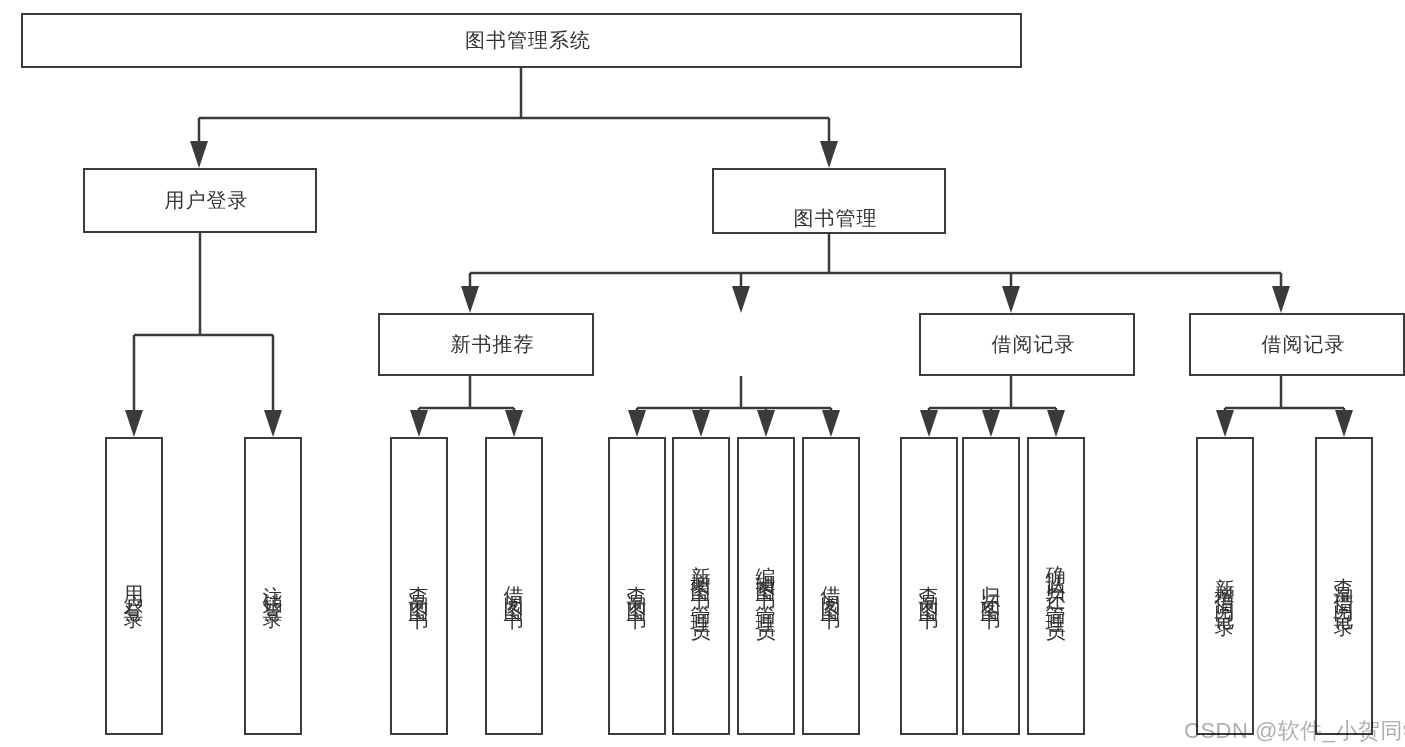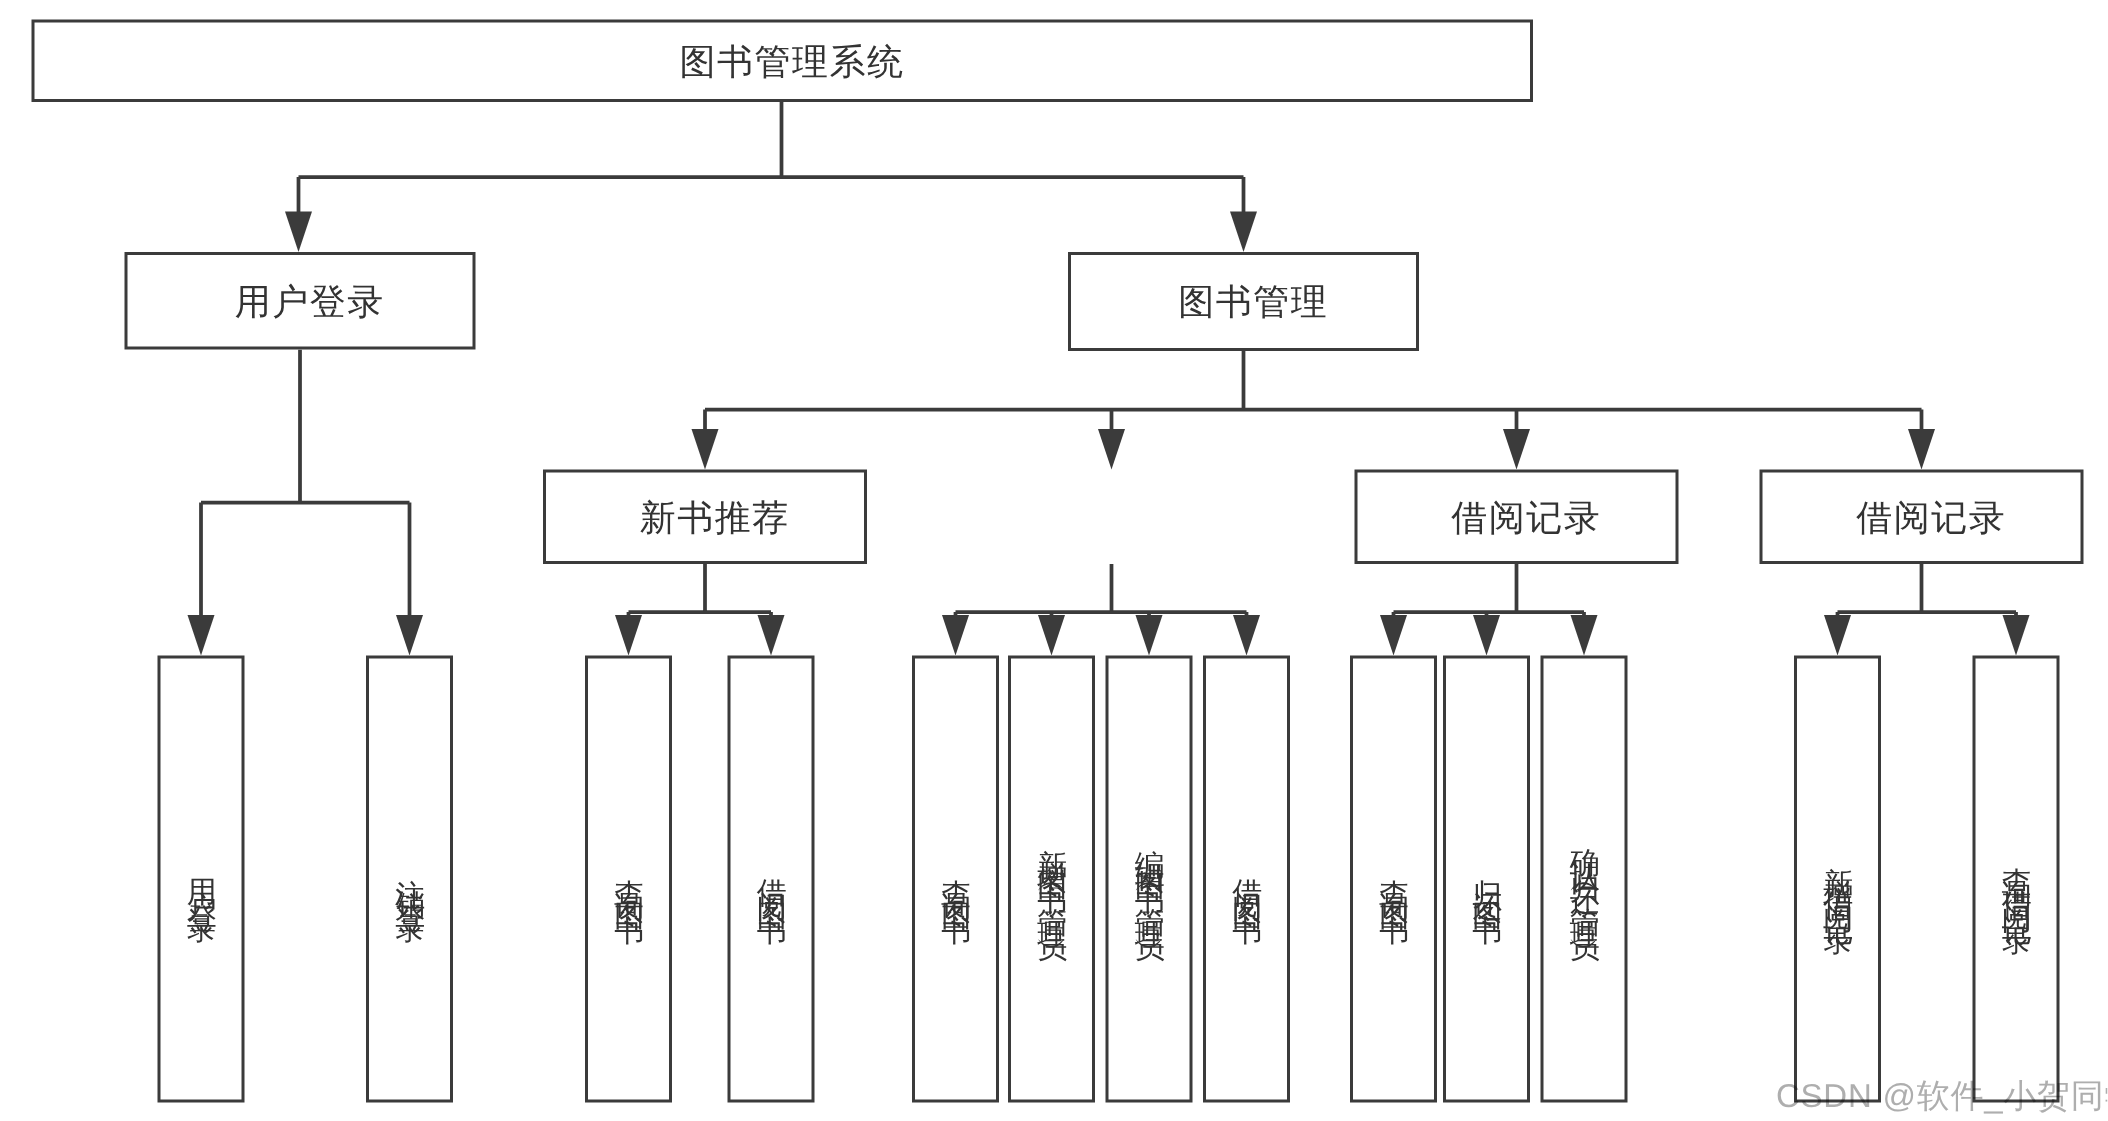--- a/index.html
+++ b/index.html
@@ -25,39 +25,39 @@
     position: absolute;
     border: 2.5px solid #3b3b3b;
     background: #ffffff;
     display: flex;
     align-items: center;
     justify-content: center;
     color: #333333;
     z-index: 2;
   }
 
-  .h-box { font-size: 24px; letter-spacing: 1px; padding-left: 13px; }
+  .h-box { font-size: 20px; letter-spacing: 1px; padding-left: 13px; }
 
   .v-box {
     writing-mode: vertical-rl;
     text-orientation: mixed;
     font-size: 20px;
     letter-spacing: 8px;
     line-height: 1;
   }
 
   
   #n-root  { left: 21px;  top: 13px;  width: 1001px; height: 55px; }
 
   
   #n-login { left: 83px;  top: 168px; width: 234px; height: 65px; }
-  #n-mgmt  { left: 712px; top: 168px; width: 234px; height: 66px; }
-
-  
-  .lvl3 { top: 313px; width: 216px; height: 63px; }
+  #n-mgmt  { left: 712px; top: 168px; width: 234px; height: 66px; align-items: flex-end; }
+
+  
+  .lvl3 { top: 313px; width: 216px; height: 63px; margin-left: 16px; }
   #n-rec  { left: 362px; }
   #n-bor  { left: 633px; }
   #n-cur  { left: 903px; }
   #n-log  { left: 1173px; }
 
   
   .leaf { top: 437px; width: 58px; height: 298px; }
   #lf-0  { left: 105px; }
   #lf-1  { left: 244px; }
   #lf-2  { left: 390px; }

